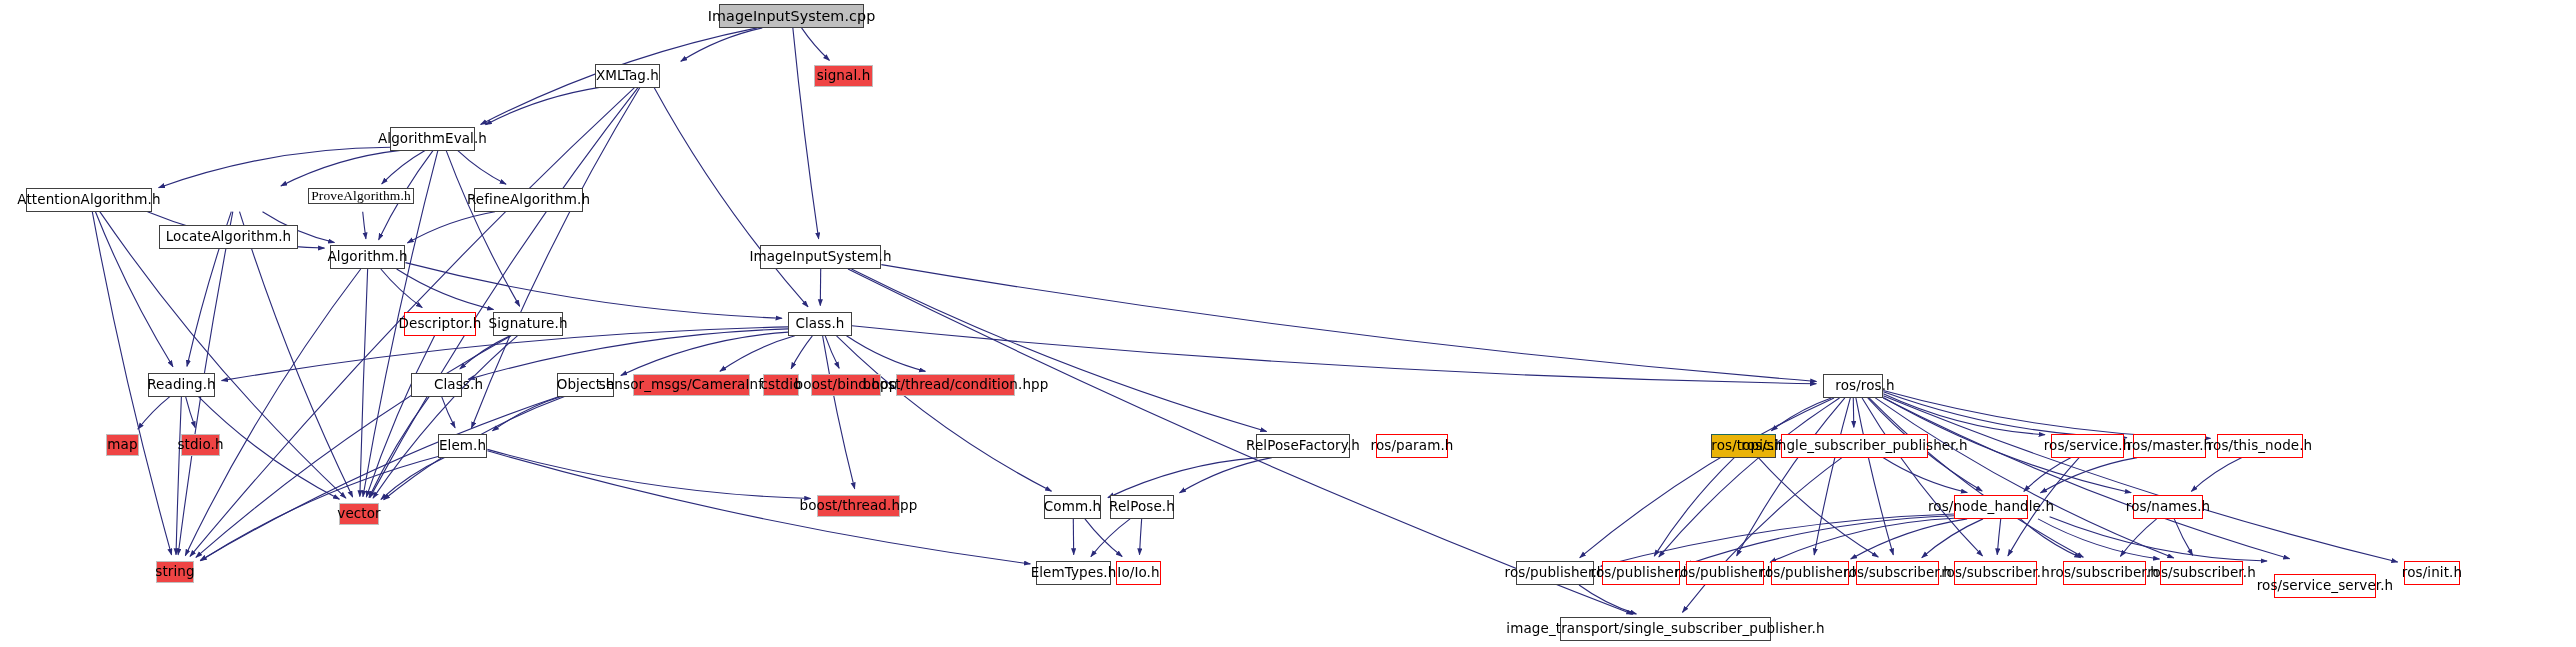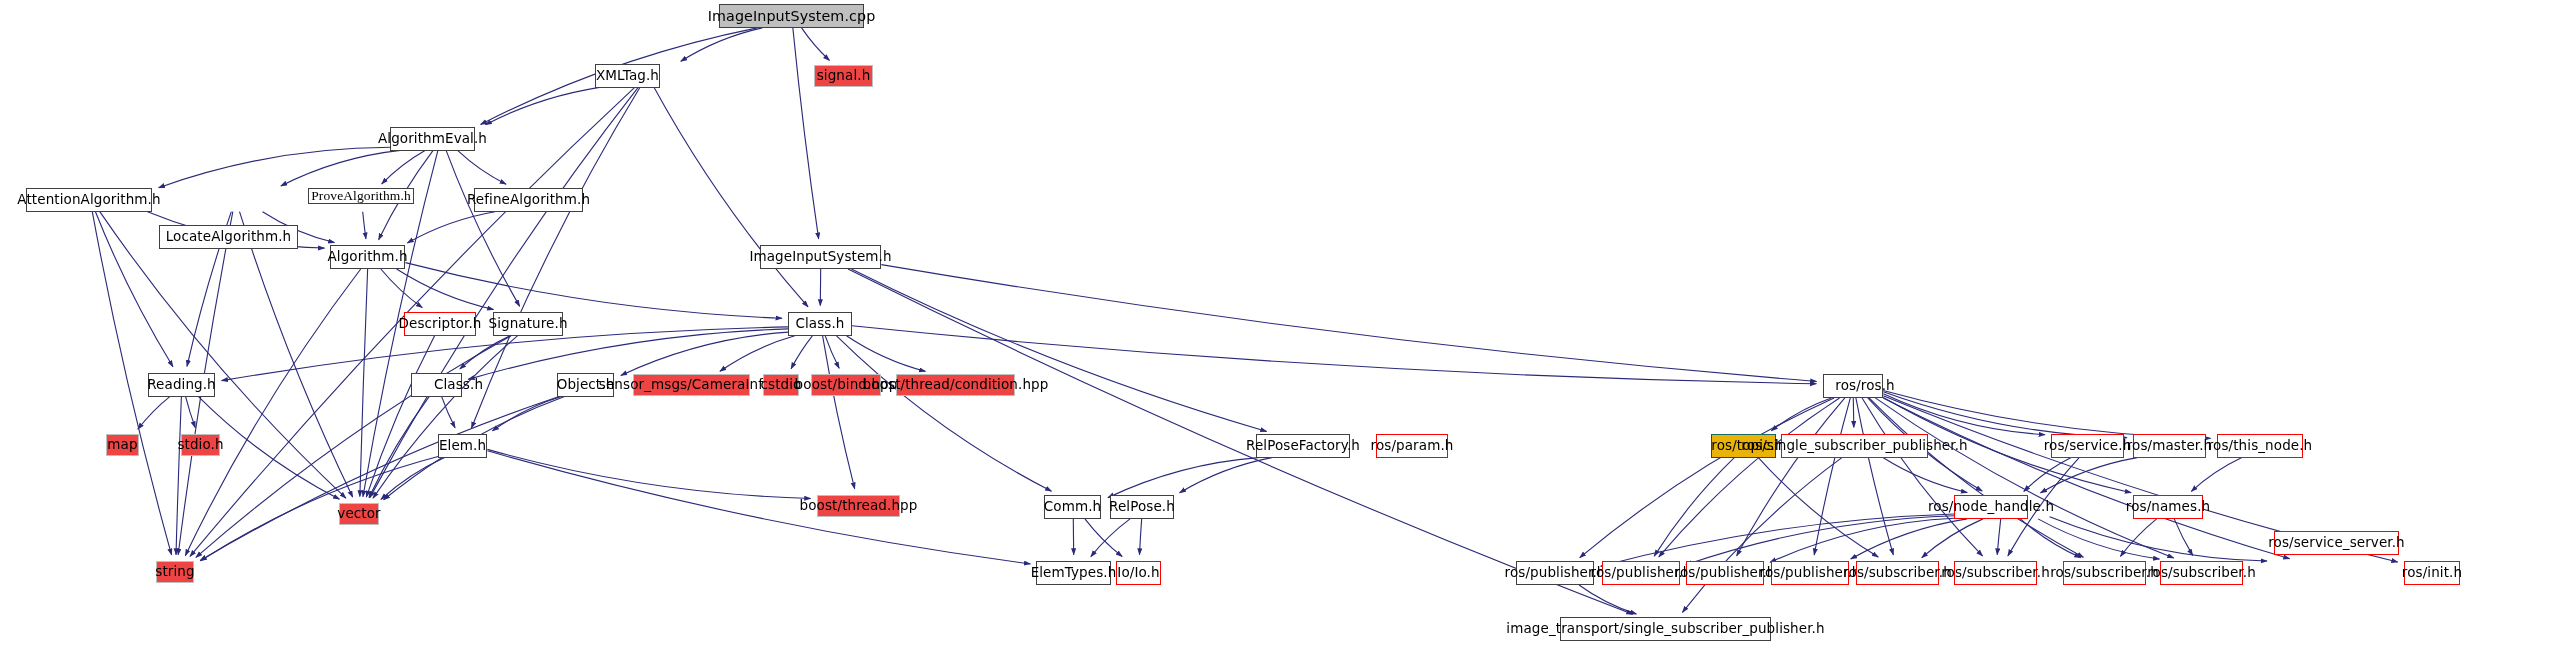--- a/index.html
+++ b/index.html
@@ -176,18 +176,18 @@
       <div class="node k-hdr" style="left: 1036px; top: 561px; width: 75px; height: 24px;">ElemTypes.h</div>
       <div class="node k-red" style="left: 1116px; top: 561px; width: 45px; height: 24px;">Io/Io.h</div>
       <div class="node k-hdr" style="left: 1516px; top: 561px; width: 78px; height: 24px;">ros/publisher.h</div>
       <div class="node k-red" style="left: 1602px; top: 561px; width: 78px; height: 24px;">ros/publisher.h</div>
       <div class="node k-red" style="left: 1686px; top: 561px; width: 78px; height: 24px;">ros/publisher.h</div>
       <div class="node k-red" style="left: 1771px; top: 561px; width: 78px; height: 24px;">ros/publisher.h</div>
       <div class="node k-red" style="left: 1856px; top: 561px; width: 83px; height: 24px;">ros/subscriber.h</div>
       <div class="node k-red" style="left: 1954px; top: 561px; width: 83px; height: 24px;">ros/subscriber.h</div>
       <div class="node k-red" style="left: 2063px; top: 561px; width: 83px; height: 24px;">ros/subscriber.h</div>
       <div class="node k-red" style="left: 2160px; top: 561px; width: 83px; height: 24px;">ros/subscriber.h</div>
-      <div class="node k-red" style="left: 2274px; top: 531px; width: 125px; height: 24px;">ros/service_server.h</div>
+      <div class="node k-red" style="left: 2274px; top: 574px; width: 102px; height: 24px;">ros/service_server.h</div>
       <div class="node k-red" style="left: 2404px; top: 561px; width: 56px; height: 24px;">ros/init.h</div>
       <div class="node k-hdr" style="left: 1560px; top: 617px; width: 211px; height: 24px;">image_transport/single_subscriber_publisher.h</div>
     </div>
 </div>
 
 
 </body></html>

